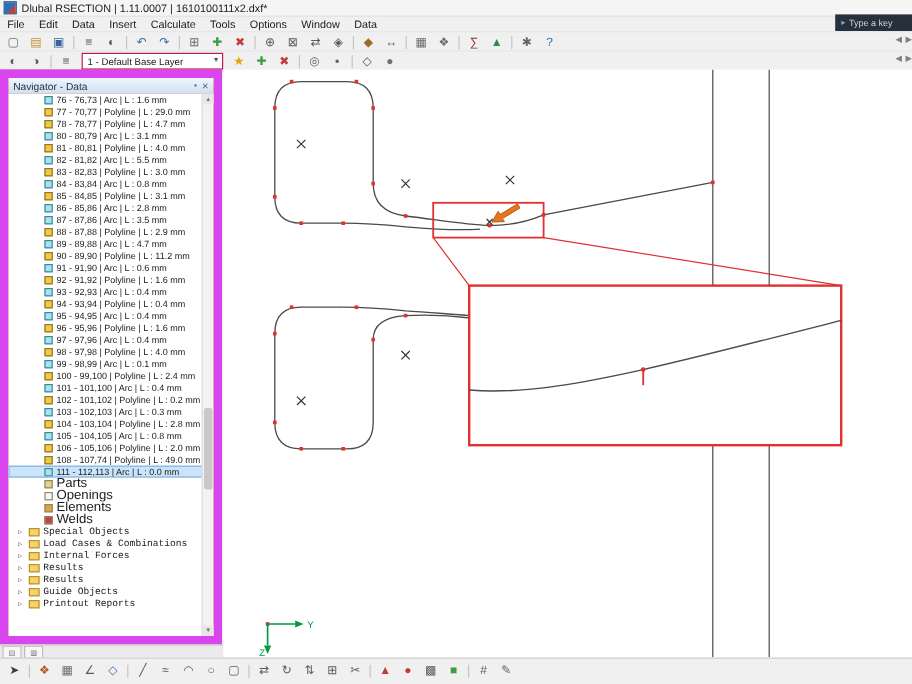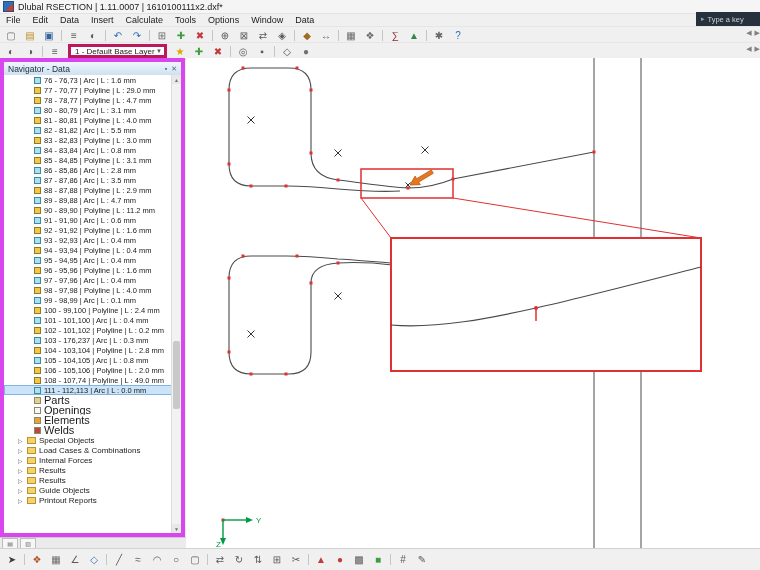--- a/index.html
+++ b/index.html
@@ -24,44 +24,44 @@
   .search-box .chev{color:#8fa2b5;font-size:7px;}
   
   .toolbar{position:absolute;left:0;width:760px;height:16px;display:flex;
     align-items:center;padding-left:2px;gap:1px;background:#f0f0f0;}
   #toolbar-main{top:26px;border-top:1px solid #e6e6e6;}
   #toolbar-layer{top:42px;border-top:1px solid #e6e6e6;border-bottom:1px solid #cfcfcf;}
   .tbi{width:16px;height:15px;flex:none;display:flex;align-items:center;justify-content:center;
     font-size:10px;line-height:15px;border:1px solid transparent;border-radius:2px;cursor:default;}
   .tb-sep{width:1px;height:11px;background:#c6c6c6;margin:0 2px;flex:none;}
   .tb-nav{position:absolute;right:2px;top:2px;display:flex;color:#808080;font-size:7px;gap:3px;}
-  .layer-select{height:14px;width:99px;background:#ffffff;border:3px solid #be185d;
+  .layer-select{height:14px;width:118px;background:#ffffff;border:1px solid #be185d;
     font-size:8px;display:flex;align-items:center;padding:0 4px;box-sizing:border-box;
     margin:0 3px;white-space:nowrap;position:relative;}
   .layer-select .caret{position:absolute;right:2px;font-size:6px;color:#555;}
   
   .navigator{position:absolute;left:0;top:58px;width:185px;height:479px;
-    background:#c2410c;border:4px solid #d946ef;box-sizing:border-box;}
+    background:#c2410c;border:7px solid #d946ef;box-sizing:border-box;}
   .nav-header{height:13px;background:linear-gradient(#f0f6fc,#cfe0f0);
     border-bottom:1px solid #aab9c8;display:flex;align-items:center;
     font-size:8.5px;padding:0 4px;color:#20303f;}
   .nav-header .spacer{flex:1;}
   .nav-header .hicon{font-size:7px;color:#5a6a7a;margin-left:4px;}
   .nav-body{position:absolute;left:0;top:13px;right:9px;bottom:0;overflow:hidden;background:#fff;}
   .nav-scrollbar{position:absolute;right:0;top:13px;bottom:0;width:9px;
     background:#f2f2f2;border-left:1px solid #dcdcdc;}
   .nav-scrollbar .arr{position:absolute;left:0;width:9px;height:9px;font-size:5px;color:#707070;
     display:flex;align-items:center;justify-content:center;background:#e8e8e8;}
   .nav-scrollbar .arr.up{top:0;} .nav-scrollbar .arr.down{bottom:0;}
   .nav-thumb{position:absolute;left:1px;width:7px;top:58%;height:68px;background:#c9c9c9;border-radius:2px;}
   .row{height:10px;display:flex;align-items:center;font-size:7.5px;white-space:nowrap;
     overflow:hidden;cursor:default;}
   .row.item{padding-left:30px;}
   .row.node{padding-left:30px;font-size:11px;}
-  .row.section{padding-left:14px;font-size:8px;}
+  .row.section{padding-left:8px;font-size:8px;font-family:Liberation Mono, monospace;}
   .row.selected{background:#cbe4fa;outline:1px solid #82b4e0;outline-offset:-1px;}
   .ic{width:7px;height:7px;margin-right:3px;flex:none;border:1px solid #8a7a30;box-sizing:border-box;}
   .ic.arc{border-color:#3a8aa0;}
   .expander{width:9px;font-size:6px;color:#606060;flex:none;}
   .folder{width:9px;height:7px;margin-right:3px;flex:none;background:#f5d26a;
     border:1px solid #b8922e;box-sizing:border-box;}
   .nav-footer{position:absolute;left:0;top:537px;width:185px;height:11px;
     background:#ebebeb;border-top:1px solid #c9c9c9;display:flex;align-items:center;padding-left:2px;gap:2px;}
   .nav-tab{width:14px;height:9px;font-size:6px;display:flex;align-items:center;justify-content:center;
     background:#f7f7f7;border:1px solid #bdbdbd;color:#666;}
@@ -268,21 +268,21 @@
       <div class="row item">
        <span class="ic arc" style="background:#aee0ec"></span>
        <span>101 - 101,100 | Arc | L : 0.4 mm</span>
       </div>
       <div class="row item">
        <span class="ic" style="background:#f5c842"></span>
        <span>102 - 101,102 | Polyline | L : 0.2 mm</span>
       </div>
       <div class="row item">
        <span class="ic arc" style="background:#aee0ec"></span>
-       <span>103 - 176,237 | Arc | L : 0.3 mm</span>
+       <span>103 - 102,103 | Arc | L : 0.3 mm</span>
       </div>
       <div class="row item">
        <span class="ic" style="background:#f5c842"></span>
        <span>104 - 103,104 | Polyline | L : 2.8 mm</span>
       </div>
       <div class="row item">
        <span class="ic arc" style="background:#aee0ec"></span>
        <span>105 - 104,105 | Arc | L : 0.8 mm</span>
       </div>
       <div class="row item">

